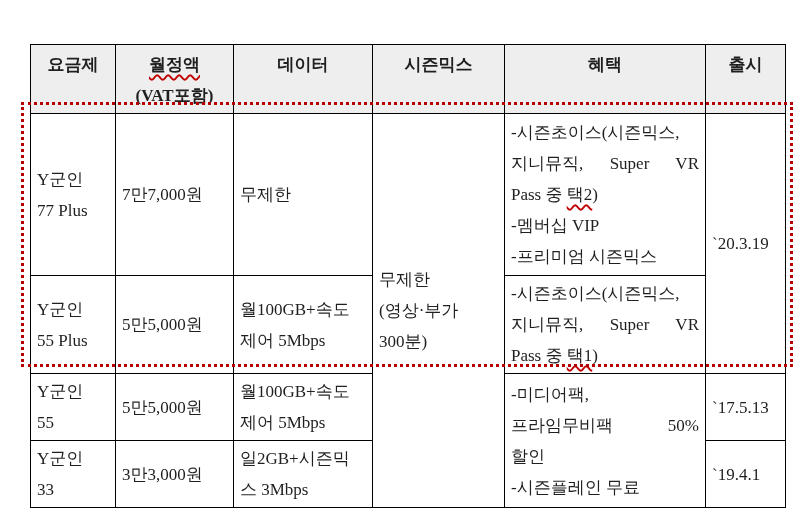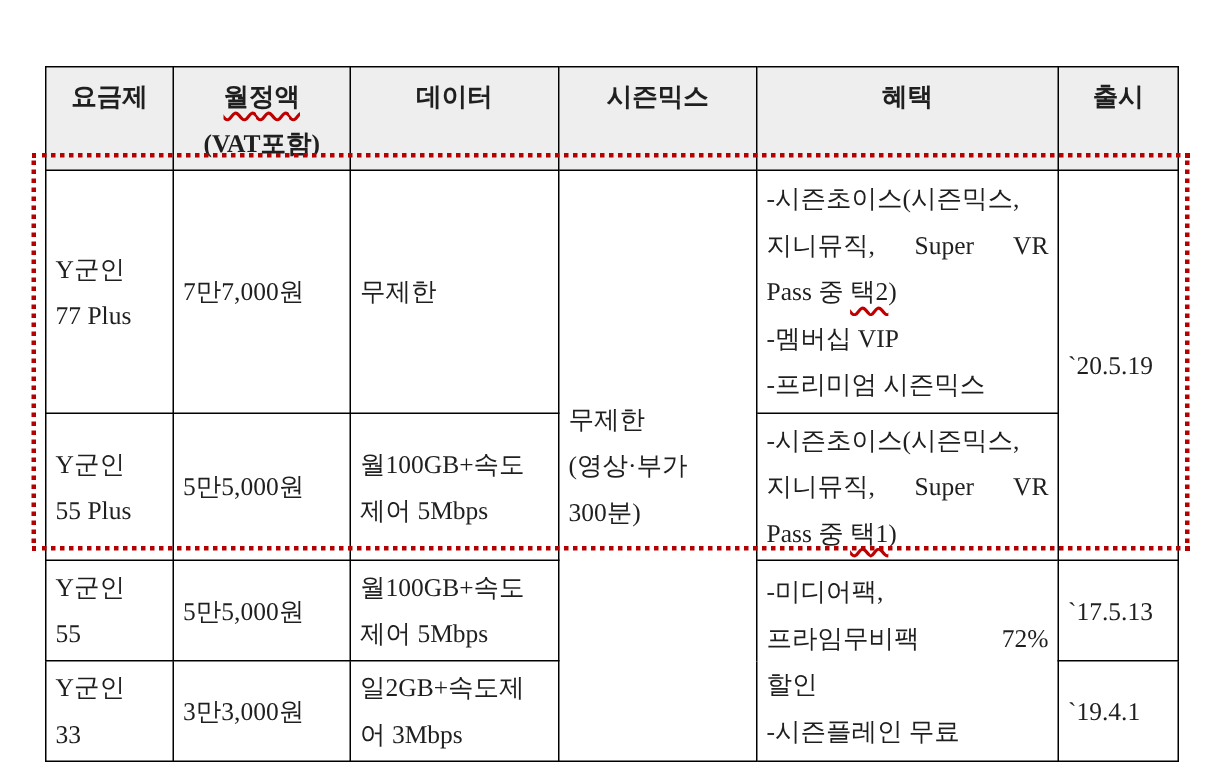--- a/index.html
+++ b/index.html
@@ -104,21 +104,21 @@
       <td class="c-voice pre" rowspan="4">무제한
 (영상·부가
 300분)</td>
       <td class="c-benefit">
         <div class="spread">-시즌초이스(시즌믹스,
 지니뮤직, Super VR</div>
         <div class="bline"><span>Pass 중 </span><span class="sq">택2</span><span>)</span></div>
         <div class="bline">-멤버십 VIP</div>
         <div class="bline">-프리미엄 시즌믹스</div>
       </td>
-      <td class="c-launch bold" rowspan="2">`20.5.19</td>
+      <td class="c-launch bold" rowspan="2">`20.3.19</td>
     </tr>
 
     <tr style="height:92px">
       <td class="c-plan pre bold">Y군인
 55 Plus</td>
       <td class="c-fee">5만5,000원</td>
       <td class="c-data">월100GB+속도제어 5Mbps</td>
       <td class="c-benefit">
         <div class="spread">-시즌초이스(시즌믹스,
 지니뮤직, Super VR</div>
@@ -126,32 +126,32 @@
       </td>
     </tr>
 
     <tr style="height:66px">
       <td class="c-plan pre">Y군인
 55</td>
       <td class="c-fee">5만5,000원</td>
       <td class="c-data">월100GB+속도제어 5Mbps</td>
       <td class="c-benefit" rowspan="2">
         <div class="spread">-미디어팩,
-프라임무비팩 72%
+프라임무비팩 50%
 할인</div>
         <div class="bline">-시즌플레인 무료</div>
       </td>
       <td class="c-launch">`17.5.13</td>
     </tr>
 
     <tr style="height:65px">
       <td class="c-plan pre">Y군인
 33</td>
       <td class="c-fee">3만3,000원</td>
-      <td class="c-data">일2GB+속도제어 3Mbps</td>
+      <td class="c-data">일2GB+시즌믹스 3Mbps</td>
       <td class="c-launch">`19.4.1</td>
     </tr>
   </tbody>
     </table>
 
   <div class="highlight-box"></div>
 
 </div>
 
 </body></html>

